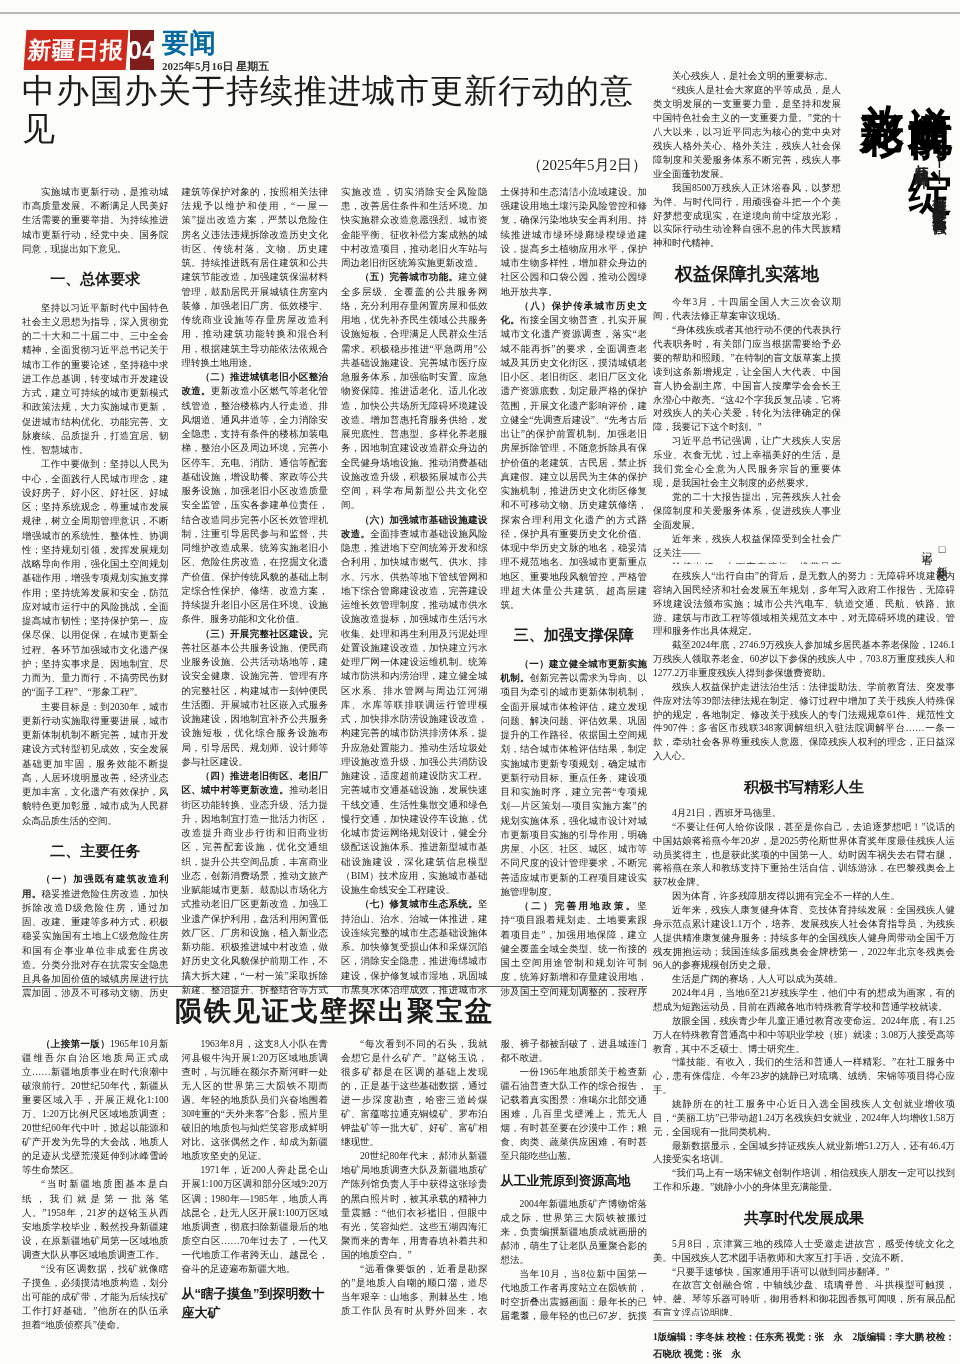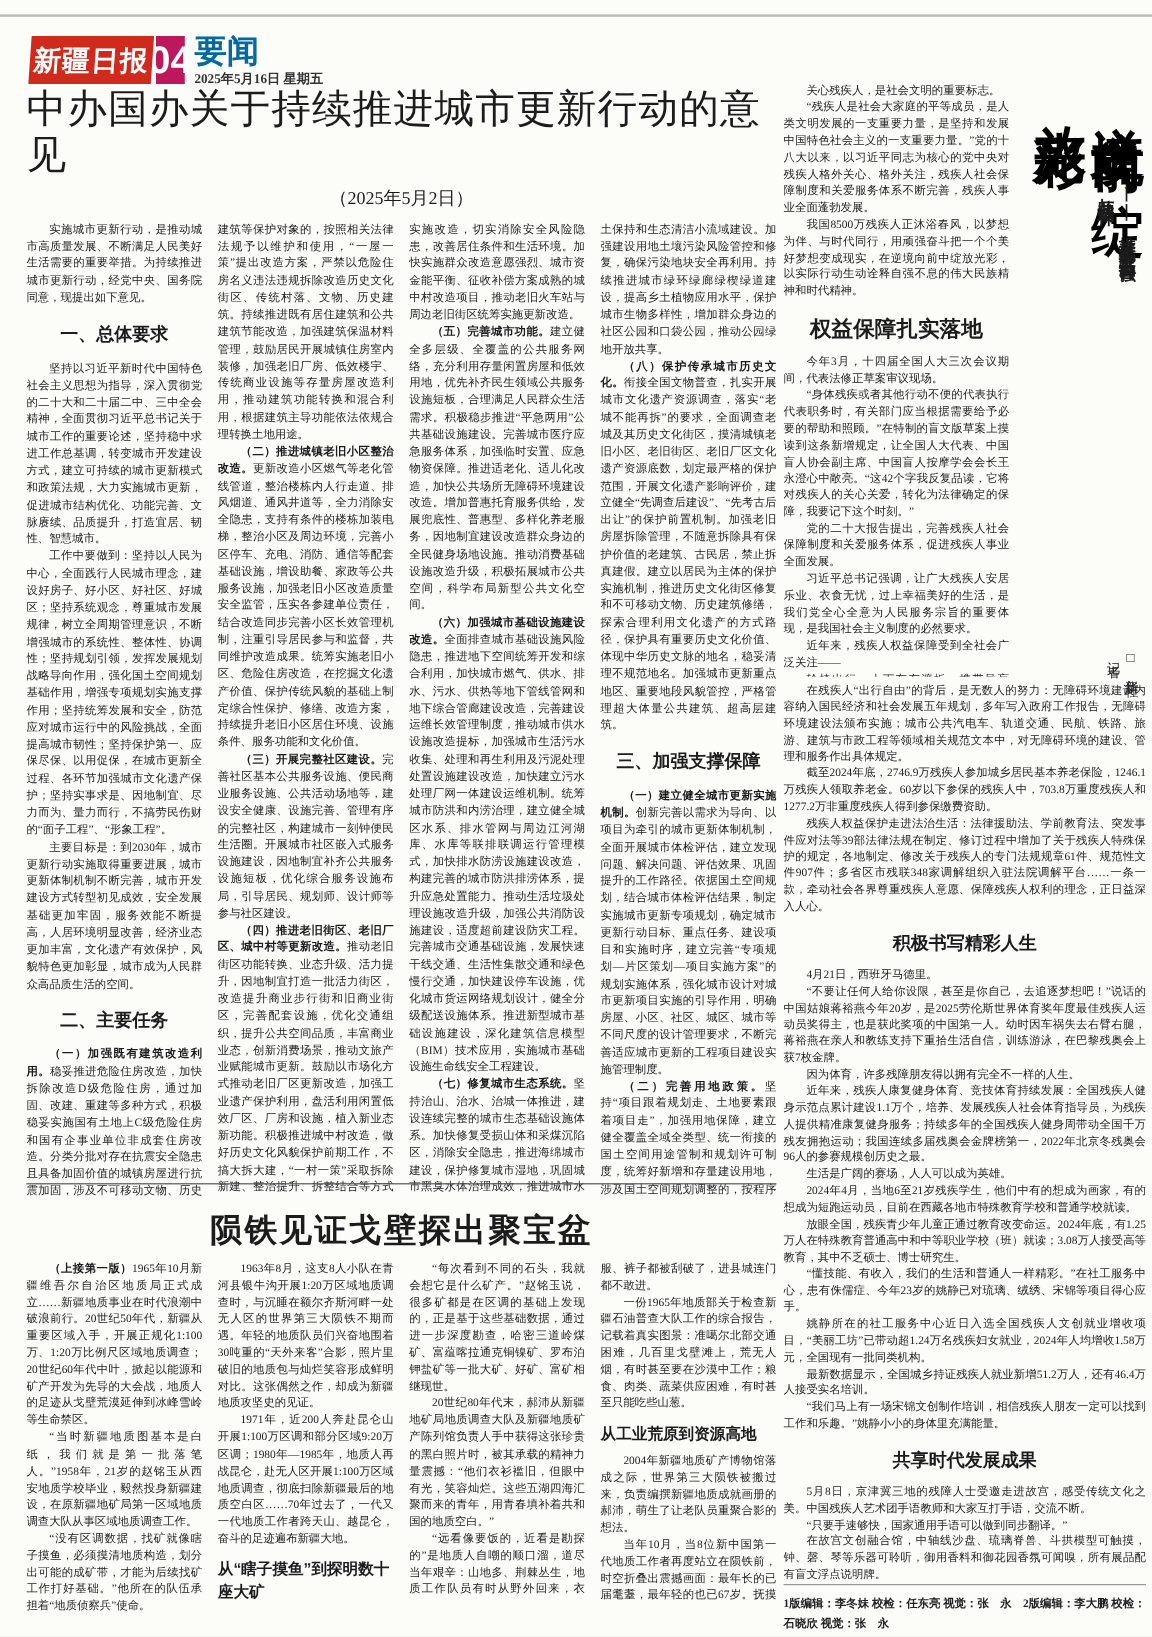--- a/index.html
+++ b/index.html
@@ -4,39 +4,39 @@
 <style>
   html,body{margin:0;padding:0;background:#e8e8e4;}
   .page{position:relative;width:960px;height:1364px;margin:0 auto;background:#fcfcf9;
         font-family:"Liberation Serif","DejaVu Serif",serif;color:#1c1c1c;overflow:hidden;}
   .topline{position:absolute;left:0;top:12px;width:100%;height:2px;background:#b9b9b6;}
   
   .masthead{position:absolute;left:25px;top:30px;display:flex;align-items:flex-start;}
   .brandbox{background:#cf2a1b;color:#fff;width:102px;height:40px;display:flex;align-items:center;
             justify-content:center;font-family:"Liberation Sans",sans-serif;font-weight:bold;
             font-size:23px;letter-spacing:1px;transform:skewX(-4deg);}
-  .pagenobox{background:#be185d;color:#fff;width:24px;height:40px;display:flex;align-items:center;
-             justify-content:center;font-family:"Liberation Sans",sans-serif;font-weight:bold;font-size:32px;margin-left:3px;}
+  .pagenobox{background:#7f1d1d;color:#fff;width:24px;height:40px;display:flex;align-items:center;
+             justify-content:center;font-family:"Liberation Sans",sans-serif;font-weight:bold;font-size:26px;margin-left:3px;}
   .kicker-wrap{margin-left:8px;line-height:1;}
   .kicker{font-family:"Liberation Sans",sans-serif;font-weight:bold;font-size:27px;color:#0369a1;}
   .mastdate{font-size:11px;color:#333;margin-top:4px;font-weight:bold;}
   
   .main-article{position:absolute;left:22px;top:72px;width:625px;}
   .main-headline{font-family:"Liberation Sans",sans-serif;font-weight:normal;font-size:33px;
                  letter-spacing:1px;text-align:left;line-height:1.15;margin:0;}
-  .main-dateline{text-align:center;font-size:15px;margin:8px 0 10px 0;}
+  .main-dateline{text-align:right;font-size:15px;margin:8px 0 10px 0;}
   .colbody{column-gap:13px;text-align:justify;overflow:hidden;column-fill:auto;}
   .main-body{column-count:4;height:822px;font-size:9.5px;line-height:1.5;}
   .t-p{margin:0;text-indent:2em;}
   .t-lead{margin:0;text-indent:2em;}
   .t-lead b{font-family:"Liberation Sans",sans-serif;}
   .t-h{font-family:"Liberation Sans",sans-serif;font-weight:bold;text-align:center;text-indent:0;
        font-size:15px;margin:12px 0 10px 0;break-inside:avoid;}
   
-  .bottom-article{position:absolute;left:22px;top:986px;width:625px;border-top:1.5px solid #555;padding-top:18px;}
+  .bottom-article{position:absolute;left:22px;top:986px;width:625px;border-top:1.5px solid #555;padding-top:4px;}
   .bottom-headline{font-family:"Liberation Sans",sans-serif;font-weight:bold;font-size:27px;
                    letter-spacing:2px;text-align:center;margin:2px 0 8px 0;}
   .bottom-body{column-count:4;height:295px;font-size:9.5px;line-height:1.48;}
   .bottom-body .t-h{font-size:13px;text-align:left;margin:8px 0 6px 0;}
   
   .sidebar{position:absolute;left:653px;top:70px;width:302px;}
   .sb-top{display:flex;}
   .sb-topcol{width:188px;height:494px;overflow:hidden;font-size:9.5px;line-height:1.47;text-align:justify;}
   .sb-topcol .t-h{font-size:18px;margin:10px 0 8px 0;}
   .vt-block{width:106px;height:494px;writing-mode:vertical-rl;display:flex;flex-direction:row;
@@ -94,22 +94,22 @@
 
   <div class="sidebar">
     <div class="sb-top">
       <div class="sb-topcol">
           <p class="t-p">关心残疾人，是社会文明的重要标志。</p>
           <p class="t-p">“残疾人是社会大家庭的平等成员，是人类文明发展的一支重要力量，是坚持和发展中国特色社会主义的一支重要力量。”党的十八大以来，以习近平同志为核心的党中央对残疾人格外关心、格外关注，残疾人社会保障制度和关爱服务体系不断完善，残疾人事业全面蓬勃发展。</p>
           <p class="t-p">我国8500万残疾人正沐浴春风，以梦想为伴、与时代同行，用顽强奋斗把一个个美好梦想变成现实，在逆境向前中绽放光彩，以实际行动生动诠释自强不息的伟大民族精神和时代精神。</p>
           <p class="t-h">权益保障扎实落地</p>
           <p class="t-p">今年3月，十四届全国人大三次会议期间，代表法修正草案审议现场。</p>
           <p class="t-p">“身体残疾或者其他行动不便的代表执行代表职务时，有关部门应当根据需要给予必要的帮助和照顾。”在特制的盲文版草案上摸读到这条新增规定，让全国人大代表、中国盲人协会副主席、中国盲人按摩学会会长王永澄心中敞亮。“这42个字我反复品读，它将对残疾人的关心关爱，转化为法律确定的保障，我要记下这个时刻。”</p>
+          <p class="t-p">习近平总书记强调，让广大残疾人安居乐业、衣食无忧，过上幸福美好的生活，是我们党全心全意为人民服务宗旨的重要体现，是我国社会主义制度的必然要求。</p>
           <p class="t-p">党的二十大报告提出，完善残疾人社会保障制度和关爱服务体系，促进残疾人事业全面发展。</p>
-          <p class="t-p">习近平总书记强调，让广大残疾人安居乐业、衣食无忧，过上幸福美好的生活，是我们党全心全意为人民服务宗旨的重要体现，是我国社会主义制度的必然要求。</p>
           <p class="t-p">近年来，残疾人权益保障受到全社会广泛关注——</p>
           <p class="t-p">轮椅出行，上下车有渡板；携带导盲犬，进站乘车更方便；高速公路服务区，加设无障碍平台和卫生间；考取驾照上路，残疾人专用车辆得到安全监管……残障朋友明显感受到，这些年出门办事旅游更方便、更安全。</p>
         </div>
       <div class="vt-block">
         <div class="vt-title">逆境向前　绽放光彩</div>
         <div class="vt-sub">——推进残疾人事业发展弘扬自强与助残精神</div>
         <div class="vt-byline">□新华社记者</div>
       </div>
     </div>
     <div class="sb-wide">

